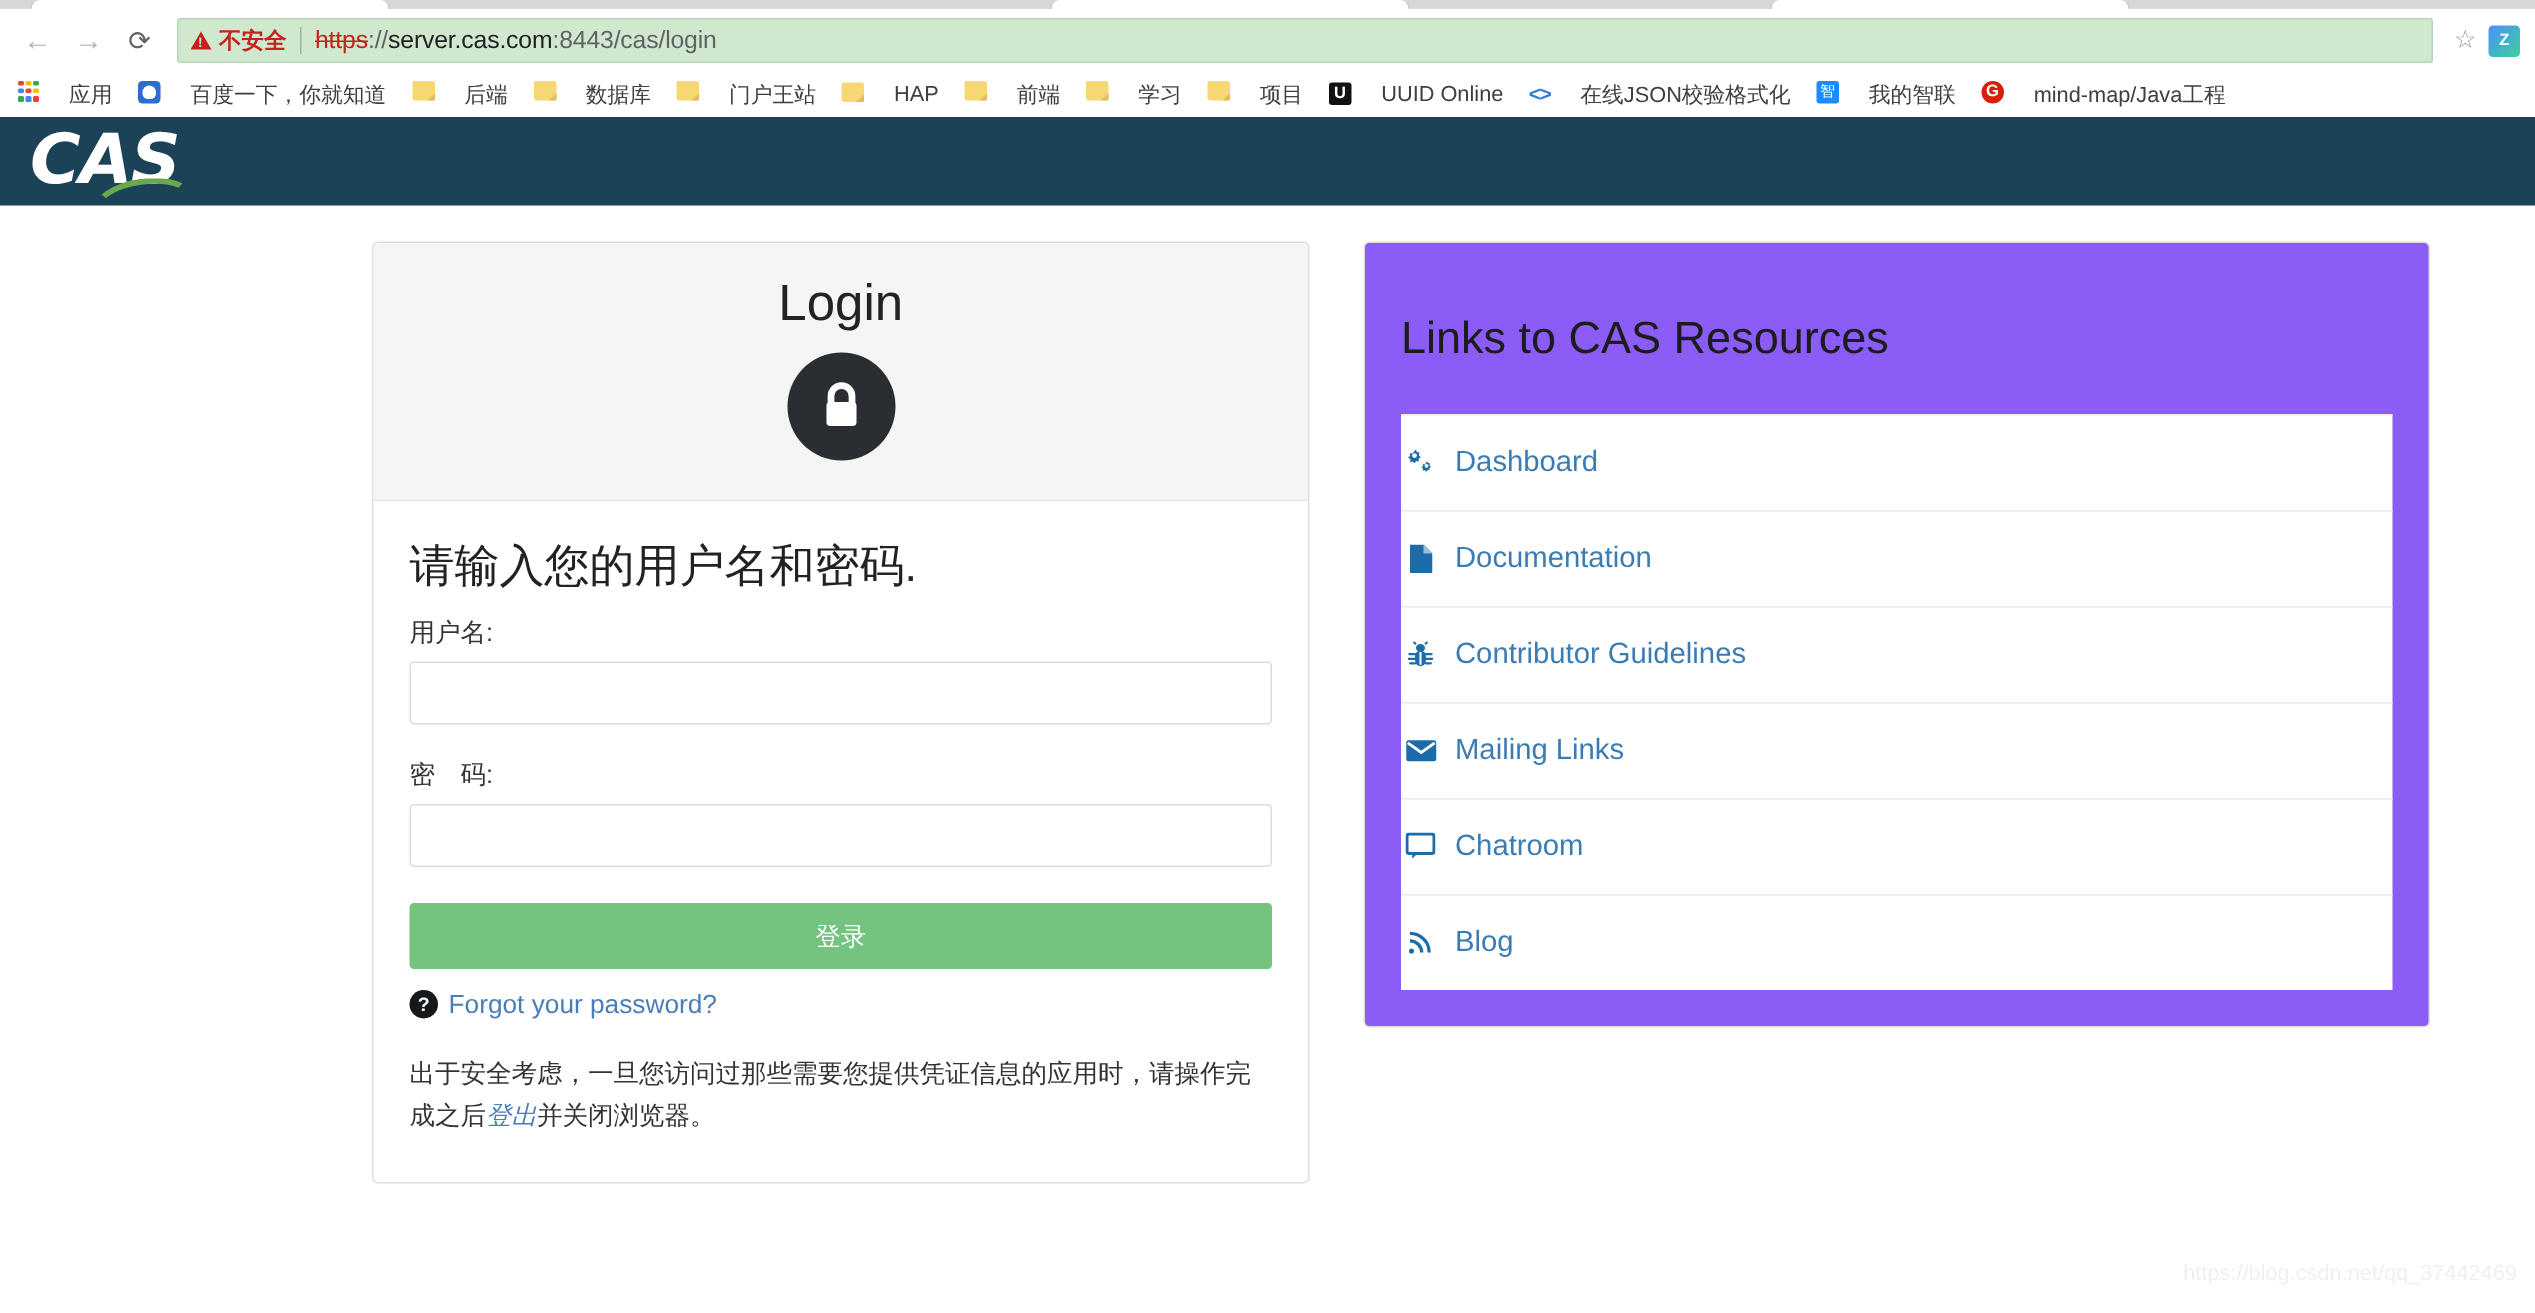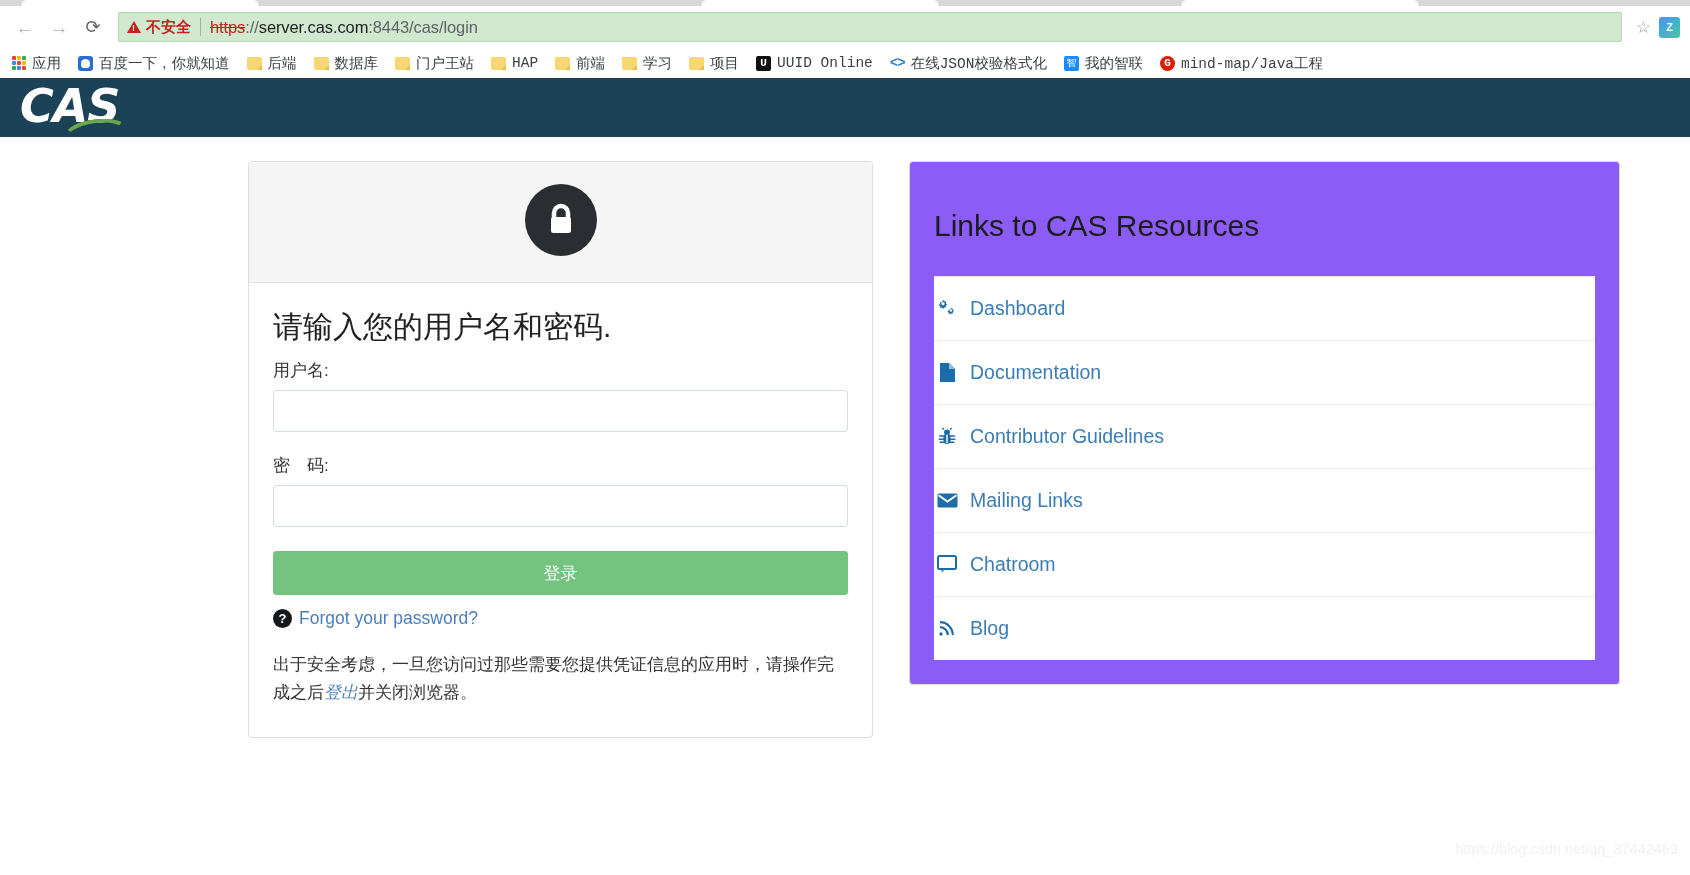--- a/index.html
+++ b/index.html
@@ -84,21 +84,21 @@
 
   
   .bookmarks {
     display: flex; align-items: center;
     height: 30px; padding: 0 12px;
     background: #ffffff;
     font-size: 14.5px; color: #3c4043;
     white-space: nowrap;
     overflow: hidden;
   }
-  .bm { display: flex; align-items: center; margin-right: 17px; gap: 6px; font-family: Liberation Mono, monospace; }
+  .bm { display: flex; margin-right: 17px; gap: 20px; }
   .bm-label { color: #3c4043; }
 
   .ic-apps {
     width: 14px; height: 14px;
     display: grid; grid-template-columns: repeat(3,1fr); grid-template-rows: repeat(3,1fr);
     gap: 1.5px;
   }
   .ic-apps i { display: block; border-radius: 1px; }
   .ic-apps i:nth-child(1){background:#ea4335}
   .ic-apps i:nth-child(2){background:#fbbc05}
@@ -385,20 +385,21 @@
       <span>CAS</span>
       <span class="cas-swoosh"></span>
     </div>
   </div>
 
   <div class="content">
 
     <div class="card login-card">
 
       <div class="login-card-header">
+        <h1 class="login-title">Login</h1>
         <div class="lock-circle">
           <svg width="34" height="38" viewBox="0 0 34 38" aria-hidden="true">
             <path d="M10 17 V12 a7 7 0 0 1 14 0 v5" fill="none" stroke="#ffffff" stroke-width="4.5"></path>
             <rect x="7" y="16" width="20" height="16" rx="2.5" fill="#ffffff"></rect>
           </svg>
         </div>
       </div>
 
       <div class="login-card-body">
         <h2 class="form-heading">请输入您的用户名和密码.</h2>

